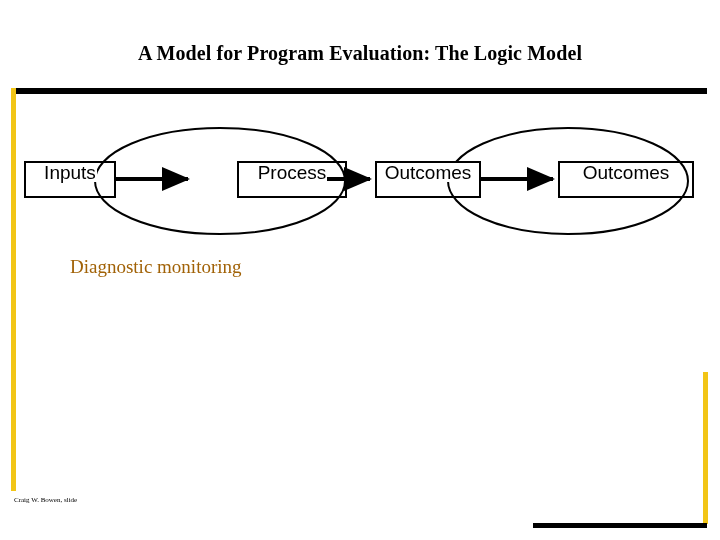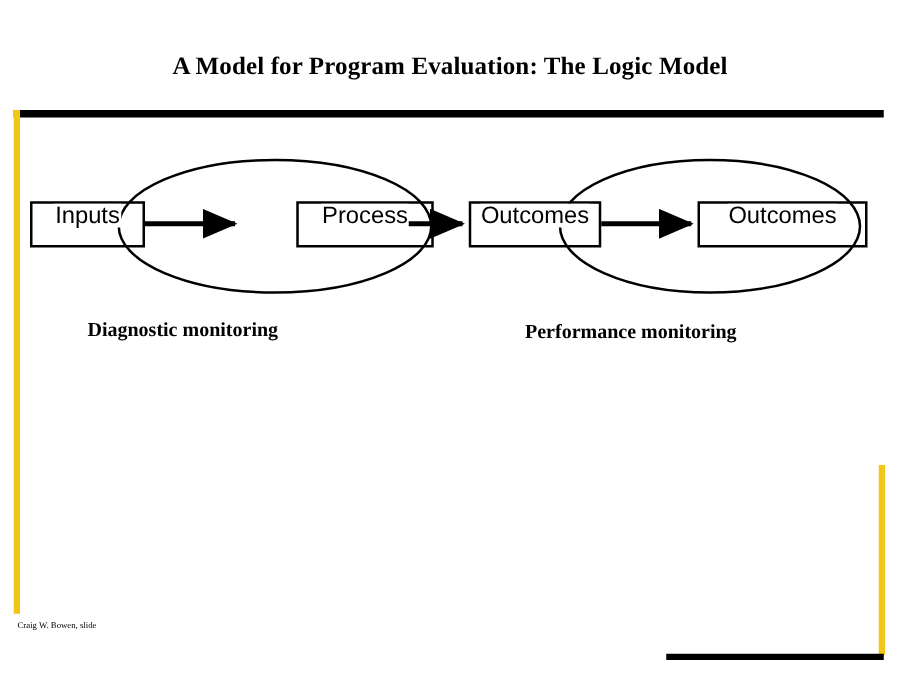--- a/index.html
+++ b/index.html
@@ -96,23 +96,23 @@
 
   #node-inputs   { left: 24px;  top: 161px; width: 92px;  height: 37px; }
   #node-process  { left: 193px; top: 161px; width: 110px; height: 37px; margin-left: 44px; }
   #node-outputs  { left: 375px; top: 161px; width: 106px; height: 37px; }
   #node-outcomes { left: 558px; top: 161px; width: 136px; height: 37px; }
 
   
   .caption {
     position: absolute;
     font-family: "Liberation Serif", serif;
-    font-size: 16px;
-    font-weight: bold;
-    color: #000000;
+    font-size: 19px;
+    font-weight: normal;
+    color: #a16207;
     white-space: nowrap;
   }
   #caption-diagnostic  { left: 70px;  top: 256px; }
   #caption-performance { left: 420px; top: 257px; }
 
   
   .footer-credit {
     position: absolute;
     left: 14px;
     top: 496px;
@@ -161,17 +161,16 @@
     <span>Process</span>
   </div>
   <div class="node-box" id="node-outputs">
     <span>Outcomes</span>
   </div>
   <div class="node-box" id="node-outcomes">
     <span>Outcomes</span>
   </div>
 
   <div class="caption" id="caption-diagnostic">Diagnostic monitoring</div>
-  <div class="caption" id="caption-performance">Performance monitoring</div>
 
   <div class="footer-credit">Craig W. Bowen, slide</div>
 
 </div>
 
 </body></html>

